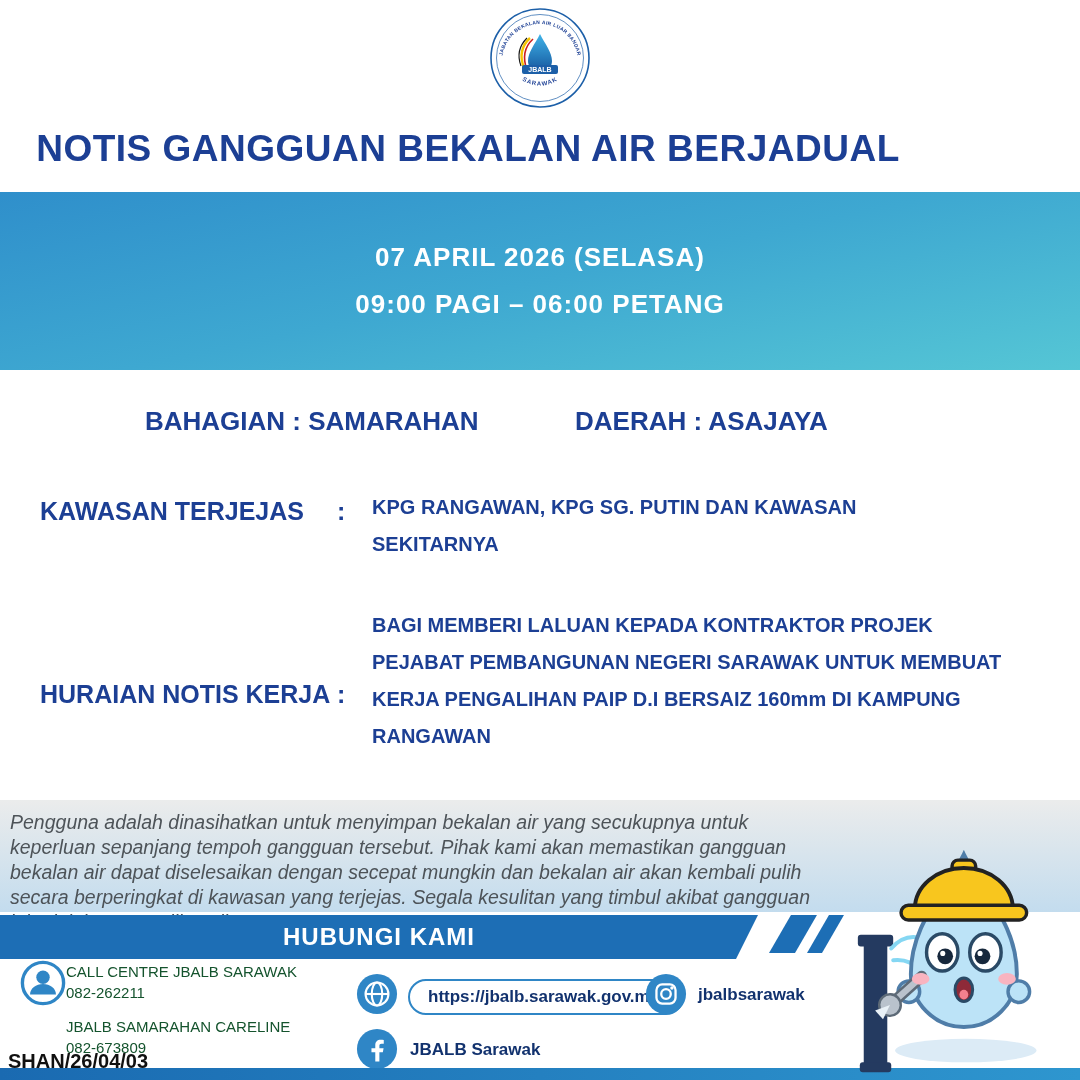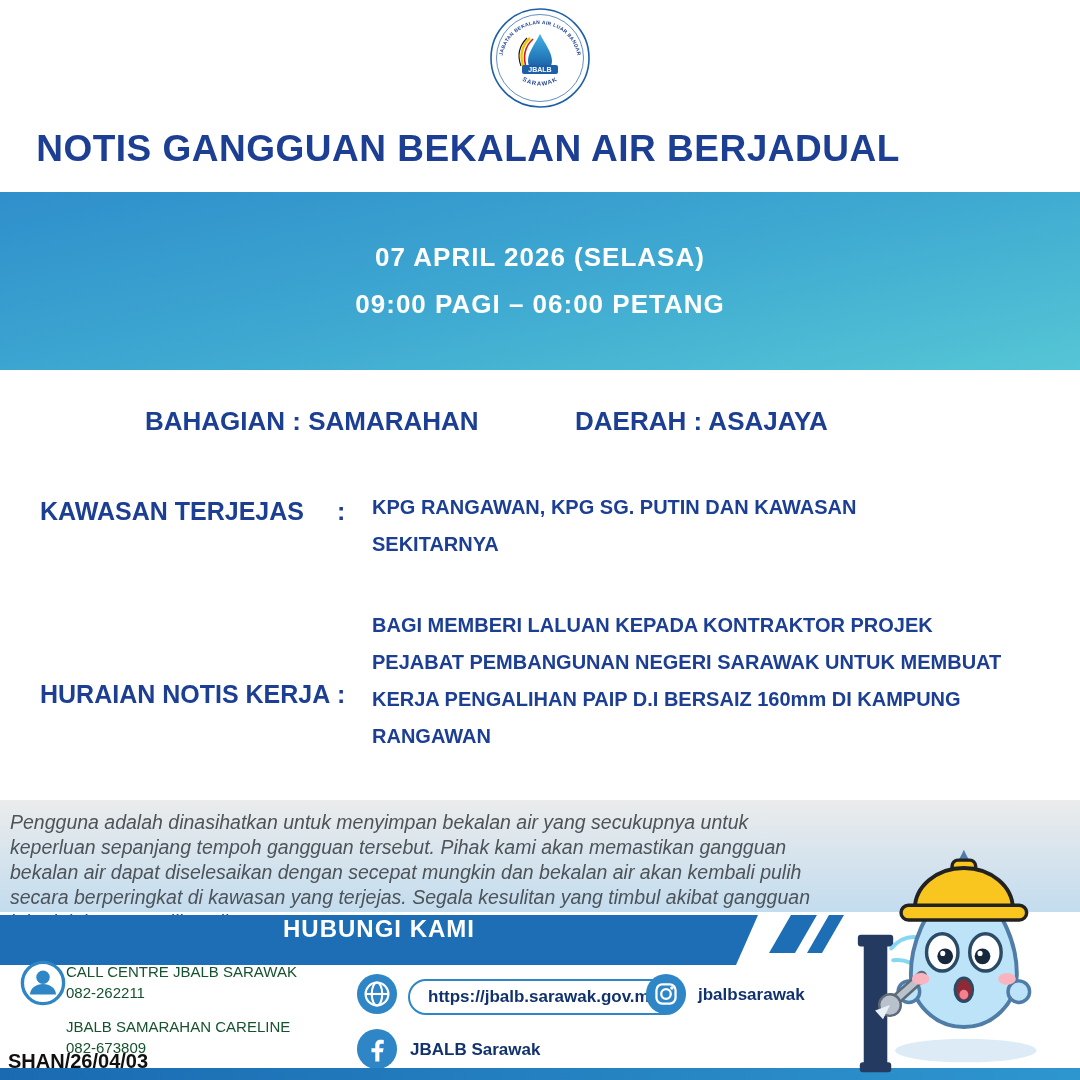--- a/index.html
+++ b/index.html
@@ -38,23 +38,23 @@
   .advisory {
     position:absolute; top:800px; left:0; width:1080px; height:112px;
     background:linear-gradient(180deg,#ebecec 0%,#c3dcee 100%);
   }
   .advisory-text {
     padding:10px 0 0 10px; width:820px; font-style:italic; font-size:19.5px;
     line-height:25px; color:#4d5358; font-weight:400;
   }
   
   .contact-bar {
-    position:absolute; top:915px; left:0; width:758px; height:50px; background:#1d6eb5;
+    position:absolute; top:915px; left:0; width:758px; height:44px; background:#1d6eb5;
     clip-path:polygon(0 0,100% 0,calc(100% - 22px) 100%,0 100%);
-    display:flex; justify-content:center;
+    display:flex; align-items:center; justify-content:center;
   }
   .contact-heading { color:#ffffff; font-size:24px; font-weight:700; letter-spacing:1px; }
   .stripe { position:absolute; top:915px; height:38px; background:#1d6eb5; transform:skewX(-30deg); }
   .stripe-1 { left:780px; width:26px; }
   .stripe-2 { left:818px; width:15px; }
   
   .icon { position:absolute; }
   .pos-user-icon { left:20px; top:960px; width:46px; height:46px; }
   .pos-globe-icon { left:356px; top:973px; width:42px; height:42px; }
   .pos-fb-icon { left:356px; top:1028px; width:42px; height:42px; }

